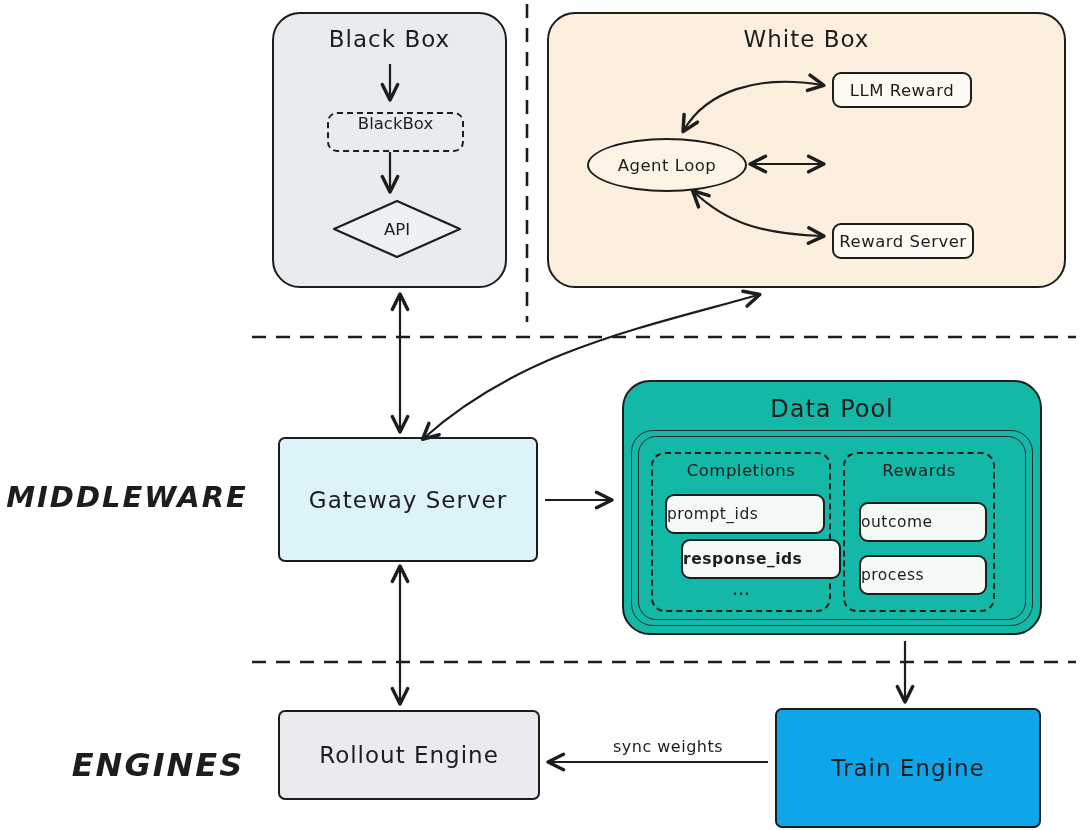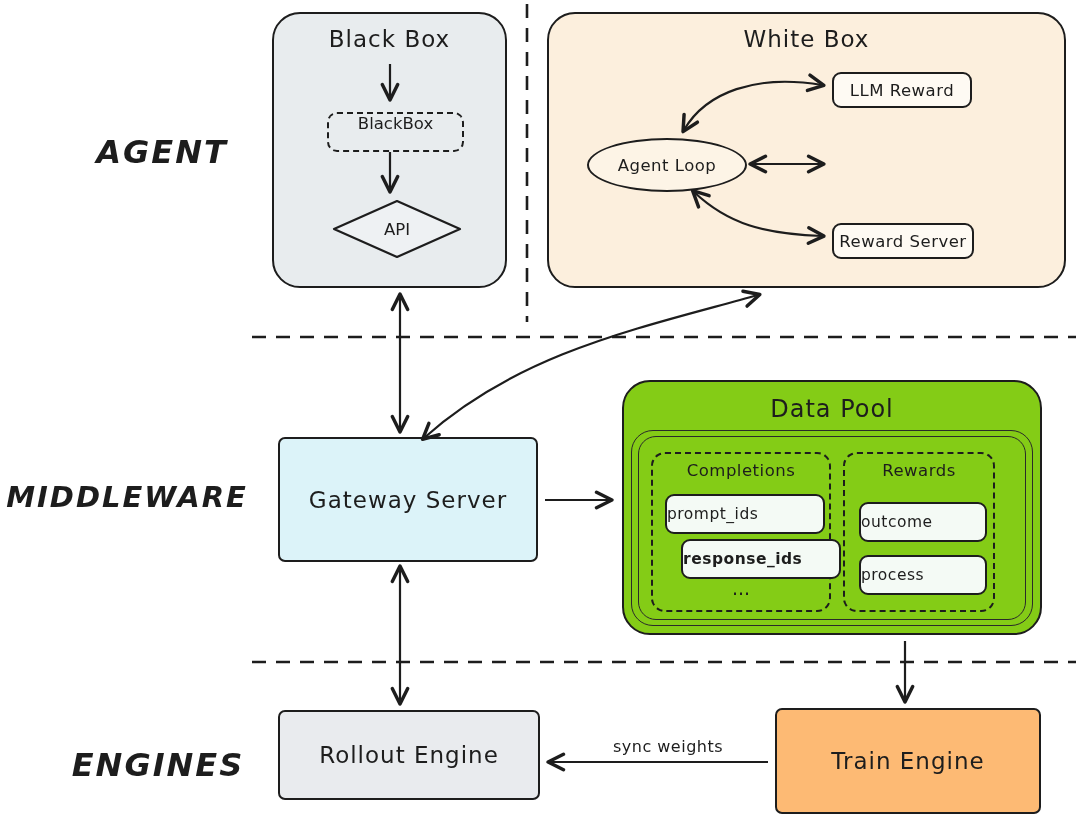--- a/index.html
+++ b/index.html
@@ -57,21 +57,20 @@
   .sync-label{
     font-size:16px;letter-spacing:.5px;transform:translate(-50%,-50%);white-space:nowrap;
   }
   svg.overlay{position:absolute;left:0;top:0;pointer-events:none;z-index:6;}
 </style>
 </head>
 <body>
 
 <div id="stage">
 
-  <div class="abs layer-label" style="left:162px;top:152px;">AGENT</div>
   <div class="abs layer-label" style="left:127px;top:497px;font-size:29px;">MIDDLEWARE</div>
   <div class="abs layer-label" style="left:158px;top:765px;">ENGINES</div>
 
   <div class="abs container-box" style="left:272px;top:12px;width:235px;height:276px;background:#e8ecee;">
     <div class="container-title">Black Box</div>
     <div class="abs dashed-node" style="left:53px;top:98px;width:137px;height:40px;">
       <span>BlackBox</span>
     </div>
 
     <div class="abs" style="left:56px;top:184px;width:134px;height:62px;">
@@ -92,21 +91,21 @@
     </div>
     <div class="abs small-node" style="left:283px;top:209px;width:142px;height:36px;">
       <span>Reward Server</span>
     </div>
   </div>
 
   <div class="abs node" style="left:278px;top:437px;width:260px;height:125px;background:#dcf3f9;">
     <span>Gateway Server</span>
   </div>
 
-  <div class="abs container-box" style="left:622px;top:380px;width:420px;height:255px;background:#84cc16;">
+  <div class="abs container-box" style="left:622px;top:380px;width:420px;height:255px;background:#14b8a6;">
     <div class="container-title" style="top:13px;font-size:24px;">Data Pool</div>
 
     <div class="sheet" style="left:7px;right:7px;top:48px;bottom:7px;"></div>
     <div class="sheet" style="left:14px;right:14px;top:54px;bottom:13px;border-radius:18px;"></div>
 
     <div class="abs dashed-group" style="left:27px;top:70px;width:180px;height:160px;">
       <div class="group-title">Completions</div>
       <div class="item-box" style="left:12px;top:40px;width:156px;height:36px;">
         <span>prompt_ids</span>
       </div>
@@ -124,21 +123,21 @@
       <div class="item-box" style="left:14px;top:101px;width:124px;height:36px;">
         <span>process</span>
       </div>
     </div>
   </div>
 
   <div class="abs node" style="left:278px;top:710px;width:262px;height:90px;background:#e9ebee;">
     <span>Rollout Engine</span>
   </div>
 
-  <div class="abs node" style="left:775px;top:708px;width:266px;height:106px;background:#fdba74;">
+  <div class="abs node" style="left:775px;top:708px;width:266px;height:120px;background:#0ea5e9;">
     <span>Train Engine</span>
   </div>
 
   <div class="abs sync-label" style="left:668px;top:746px;">sync weights</div>
 
   <svg class="overlay" width="1080" height="830" viewBox="0 0 1080 830">
     <defs>
       <marker id="ah" viewBox="0 0 12 12" refX="9" refY="6" markerWidth="10.5" markerHeight="10.5" orient="auto-start-reverse">
         <path d="M2 2 L10 6 L2 10" fill="none" stroke="#1d1d1d" stroke-width="1.8" stroke-linecap="round" stroke-linejoin="round"></path>
       </marker>

